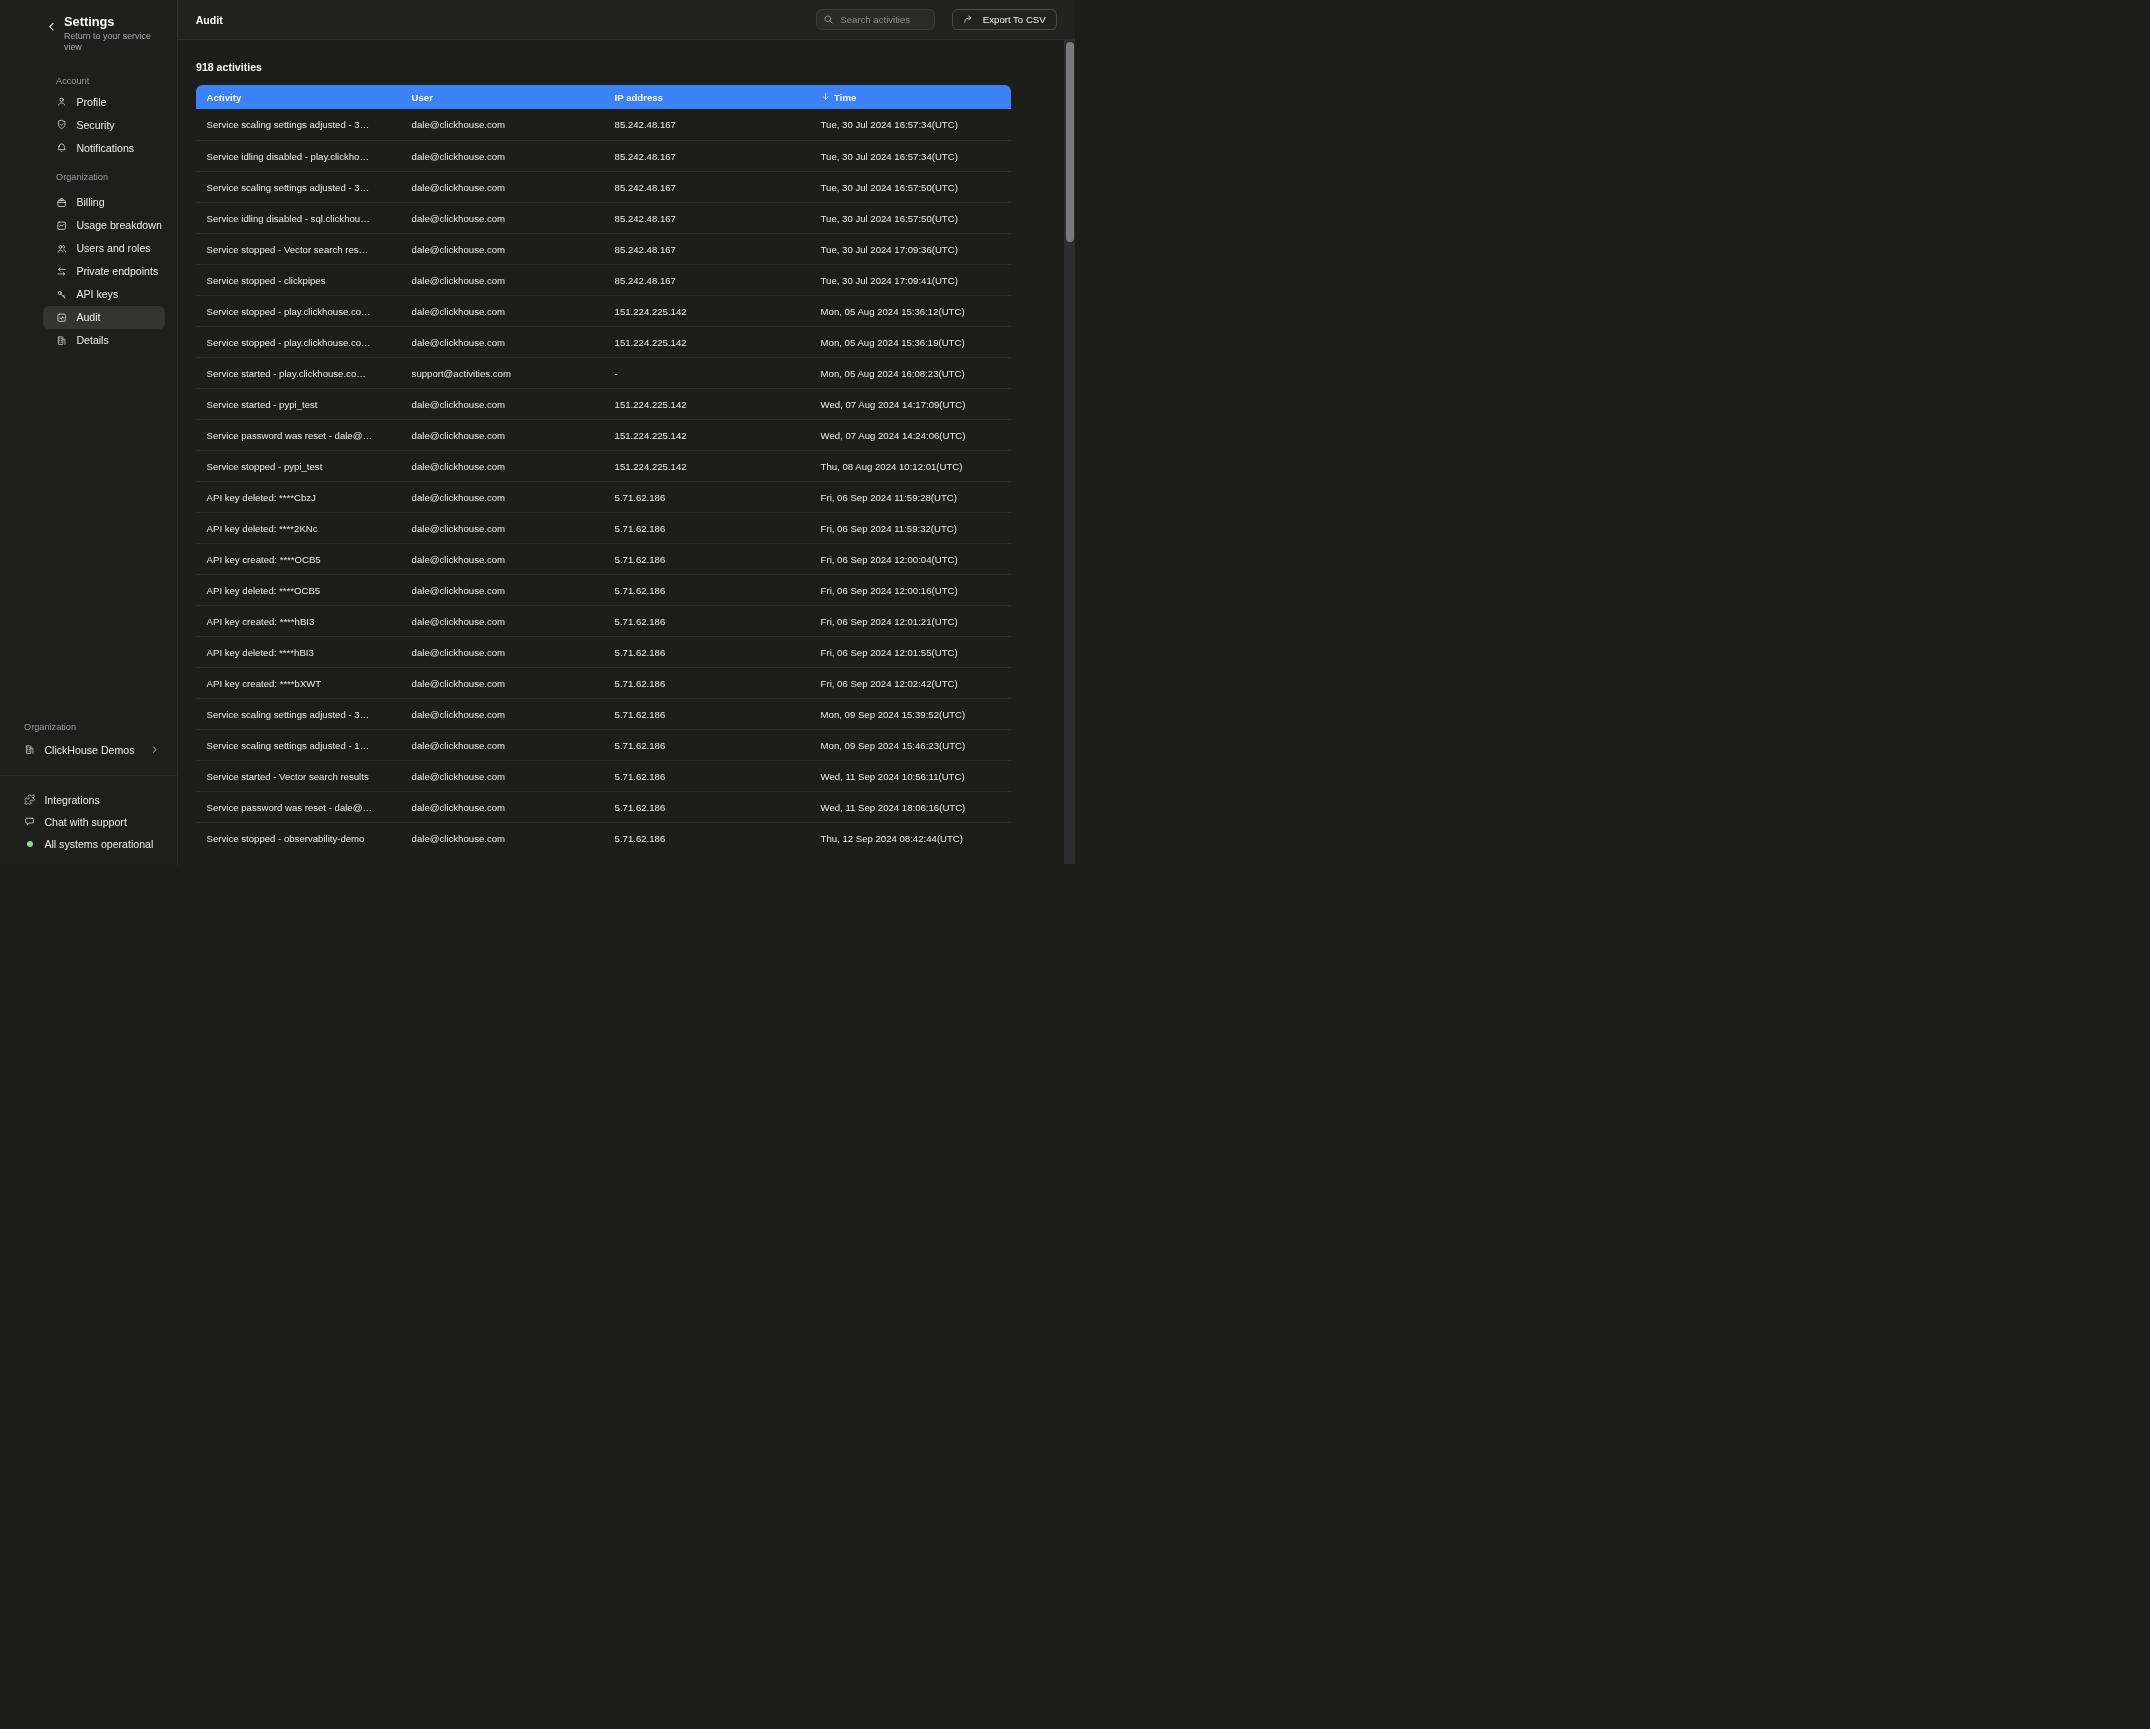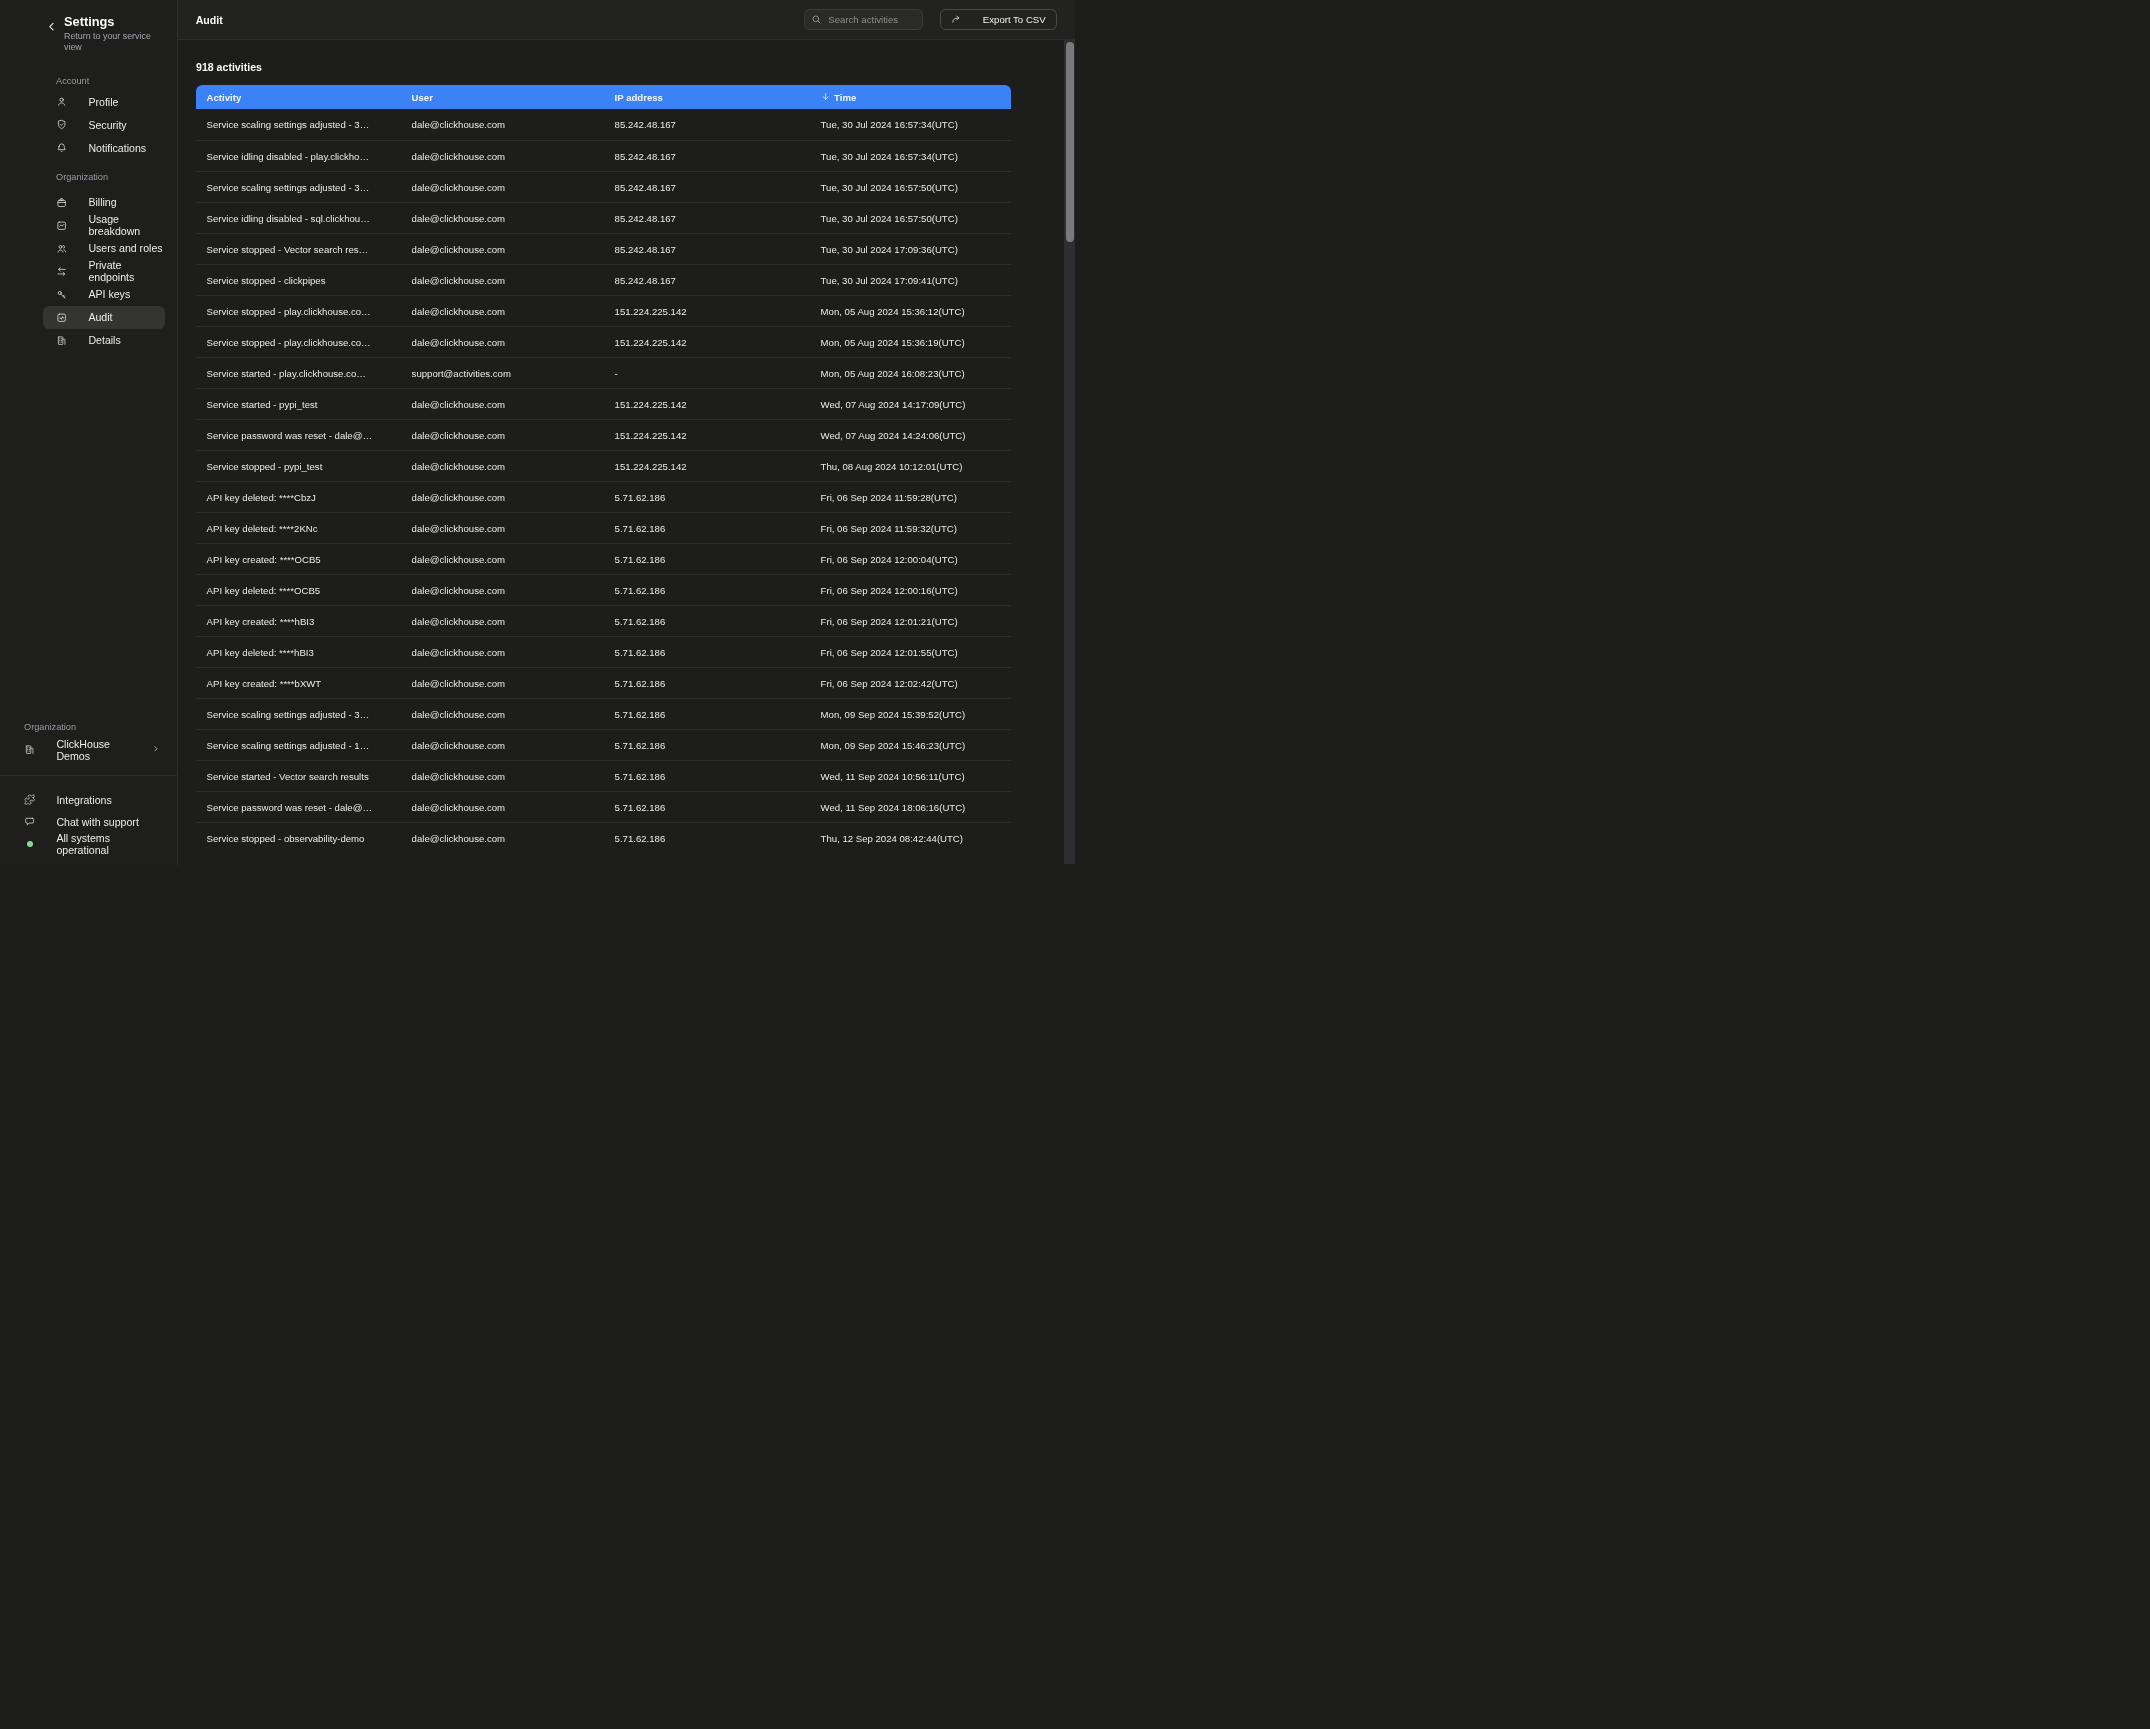--- a/index.html
+++ b/index.html
@@ -16,21 +16,21 @@
   .sidebar{position:absolute;left:0;top:0;width:178px;height:865px;background:#1e1e1c;border-right:0.7px solid #2d2d2b;padding-left:32px;}
   .side-head{position:relative;padding:14px 7px 0 32px;}
   .back-btn{position:absolute;left:14px;top:21px;width:11.3px;height:11.3px;color:#e6e6e6;cursor:pointer;}
   .side-title{font-size:12.8px;font-weight:700;line-height:15.6px;color:#fafafa;}
   .side-sub{font-size:8.9px;line-height:11.3px;color:#a3a7ad;margin-top:1.4px;}
   .section-label{height:14px;line-height:14px;padding-left:24px;font-size:9.2px;color:#979ba1;}
   .lbl-account{margin-top:20px;}
   .lbl-org{margin-top:10.6px;}
   .nav{margin-top:2.8px;}
   .nav2{margin-top:7px;}
-  .side-item{height:23px;margin:0 12px 0 11.3px;border-radius:6.4px;display:flex;align-items:center;padding-left:12.8px;gap:21px;font-size:10.6px;color:#ececec;cursor:pointer;}
+  .side-item{height:23px;margin:0 12px 0 11.3px;border-radius:6.4px;display:flex;align-items:center;padding-left:12.8px;gap:9px;font-size:10.6px;color:#ececec;cursor:pointer;}
   .side-item .ibx{width:11.3px;height:11.3px;flex:none;color:#e8e8e8;}
   .side-item.selected{background:#343432;}
   .org-bottom{position:absolute;left:0;top:720px;width:100%;}
   .org-bottom .side-item{margin-top:4.3px;padding-right:5.7px;}
   .chev-right{margin-left:auto;width:9.2px;height:9.2px;color:#dcdcdc;}
   .side-div{position:absolute;left:0;top:775px;width:100%;height:0.7px;background:#2d2d2b;}
   .side-foot{position:absolute;left:0;top:789px;width:100%;}
   .side-foot .side-item{height:22px;}
   .status-dot{width:6.4px;height:6.4px;border-radius:50%;background:#8dd894;margin:0 2.5px;flex:none;}
 
@@ -40,21 +40,21 @@
   .top-spacer{flex:1;}
   .searchbox{position:relative;width:119px;height:21px;margin-right:17px;}
   .searchbox input{
     width:100%;height:100%;background:#2a2a28;border:0.7px solid #3b3b39;border-radius:5.7px;
     color:#e8e8e8;font-size:9.6px;font-family:"Liberation Sans",sans-serif;
     padding:0 7px 0 23px;outline:none;
   }
   .searchbox input::placeholder{color:#8d8d8d;}
   .search-ic{position:absolute;left:7px;top:5px;width:10.6px;height:10.6px;color:#9a9a9a;pointer-events:none;}
   .export-btn{
-    height:21px;display:flex;align-items:center;gap:21px;padding:0 10px;
+    height:21px;display:flex;align-items:center;gap:9px;padding:0 10px;
     background:transparent;border:0.7px solid #4a4a48;border-radius:5.7px;
     color:#f2f2f2;font-size:9.6px;font-family:"Liberation Sans",sans-serif;cursor:pointer;
   }
   .export-btn .ibx{width:10.6px;height:10.6px;color:#f2f2f2;}
 
   
   .count{position:absolute;left:196px;top:61px;font-size:10.6px;font-weight:700;color:#fafafa;}
   .table{position:absolute;left:196px;top:85px;width:815px;}
   .thead{
     height:24px;background:#3b82f6;border-radius:6.4px 6.4px 0 0;

